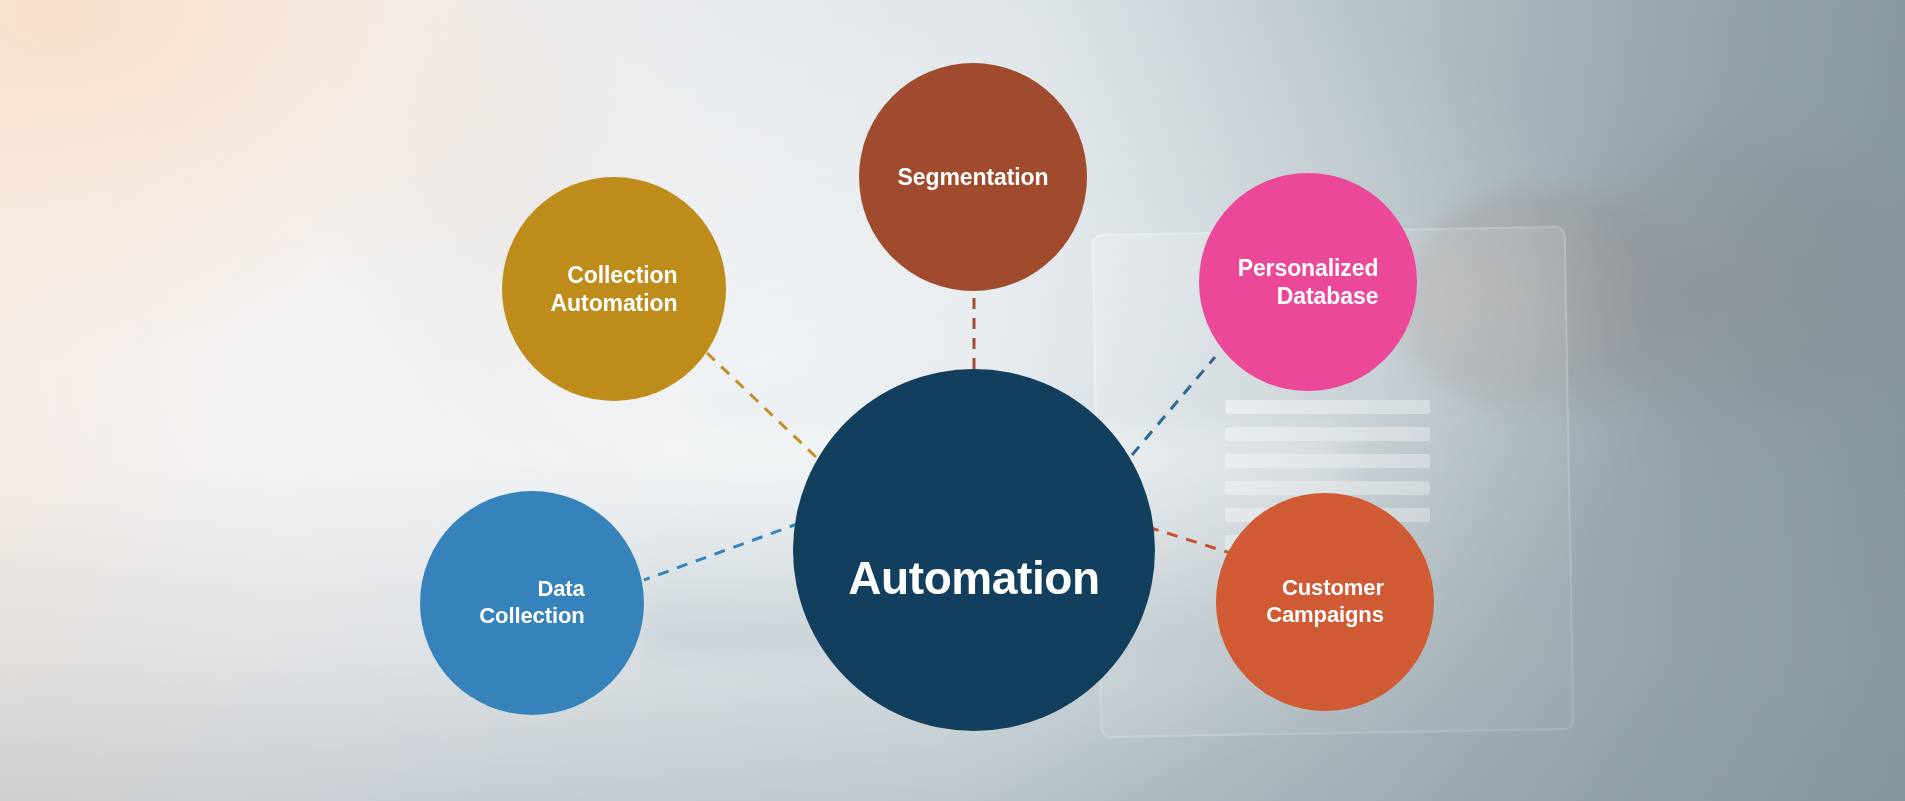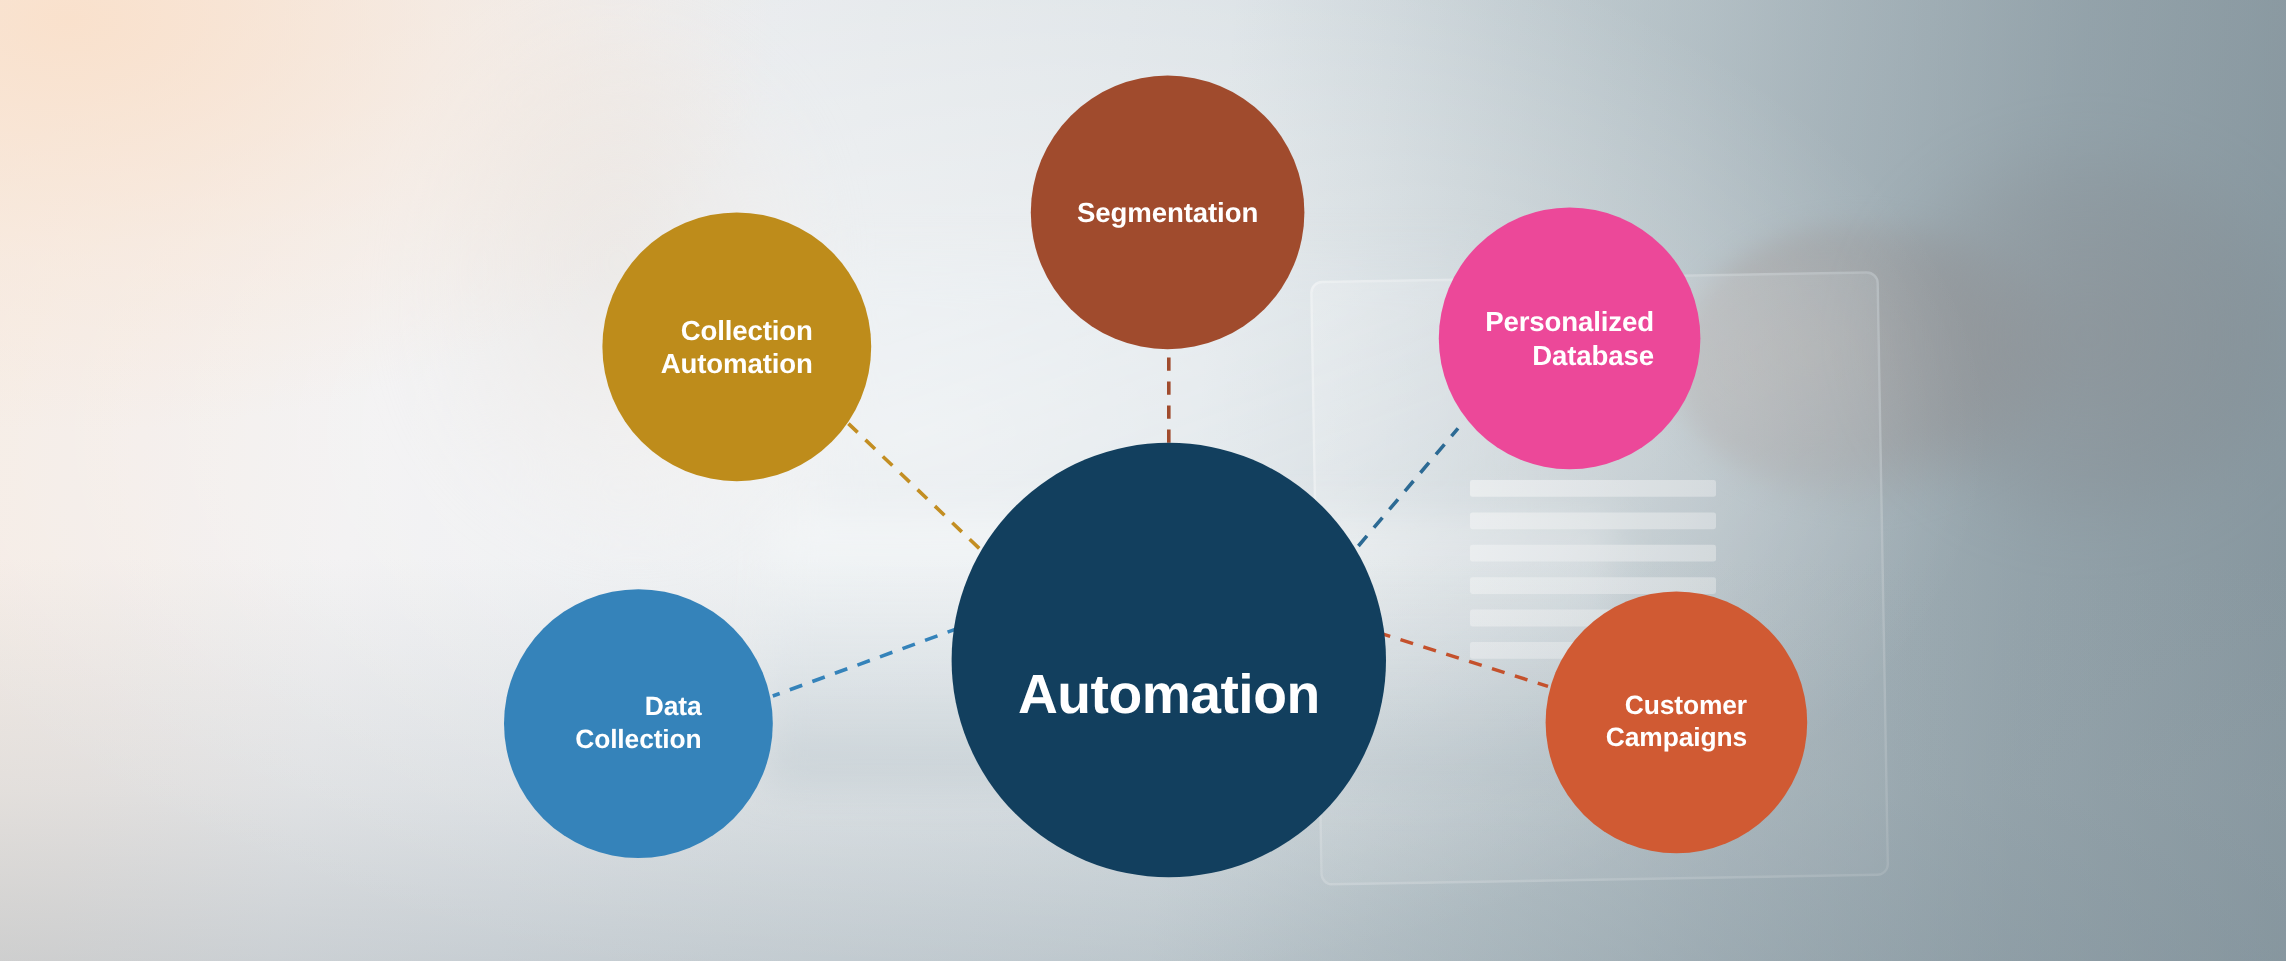--- a/index.html
+++ b/index.html
@@ -203,20 +203,20 @@
     </span>
   </div>
 
   <div class="node node-sat small" id="node-3" style="left: 420px; top: 491px; width: 224px; height: 224px; background: rgb(53, 131, 186);">
     <span class="label">
       <span>Data</span><br>
       <span>Collection</span>
     </span>
   </div>
 
-  <div class="node node-sat small" id="node-4" style="left: 1288px; top: 493px; width: 218px; height: 218px; background: rgb(208, 90, 51);">
+  <div class="node node-sat small" id="node-4" style="left: 1216px; top: 493px; width: 218px; height: 218px; background: rgb(208, 90, 51);">
     <span class="label">
       <span>Customer</span><br>
       <span>Campaigns</span>
     </span>
   </div>
 
 </div>
 
 </body></html>

